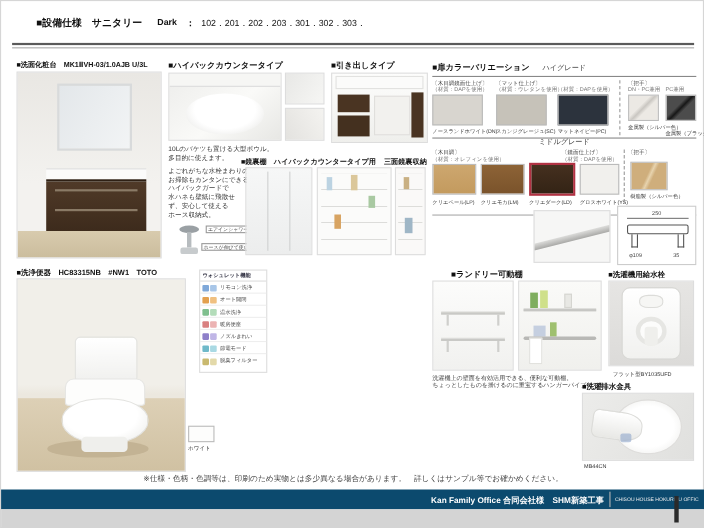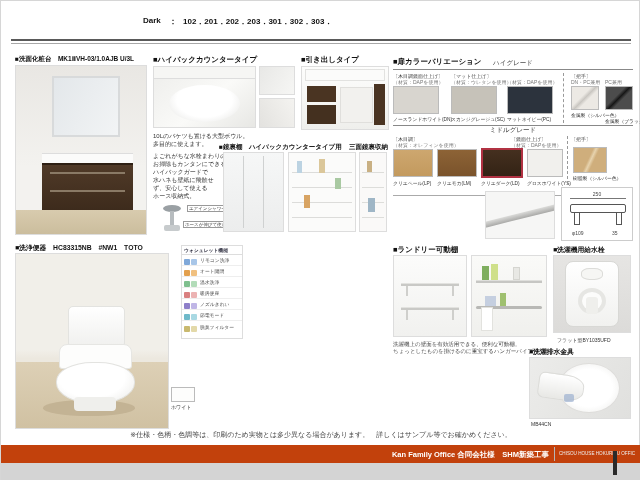--- a/index.html
+++ b/index.html
@@ -24,23 +24,24 @@
   .wrow i{display:inline-block;width:6px;height:6px;margin-right:1px;border-radius:1px}
   .wl{font-size:4.8px;color:#444;margin-left:2px;white-space:nowrap}
   .callout{position:absolute;border:1px solid #999;background:#fff;font-size:4.5px;color:#444;padding:0 1px;white-space:nowrap}
 </style>
 </head>
 <body>
 
 <div class="page">
 
   <div class="sec" style="left:0;top:0;width:640px;height:46px">
+    <span class="abs t" style="left:32px;top:14px;font-size:9px">■設備仕様　サニタリー</span>
     <span class="abs t" style="left:142px;top:15px">Dark</span>
     <span class="abs t" style="left:168px;top:15px">：</span>
-    <span class="abs t" style="left:182px;top:15px;font-weight:bold">102．201．202．203．301．302．303．</span>
+    <span class="abs t" style="left:182px;top:15px;font-weight:normal">102．201．202．203．301．302．303．</span>
     <div class="abs" style="left:10px;top:38px;width:620px;height:2px;background:#5a5a5a"></div>
     <div class="abs" style="left:10px;top:42px;width:620px;height:1px;background:#a8a8a8"></div>
   </div>
 
   <div class="sec" style="left:14px;top:54px;width:134px;height:182px">
     <span class="abs t7" style="left:0;top:0;font-size:6.5px">■洗面化粧台　MK1ⅡVH-03/1.0AJB U/3L</span>
     <div class="ph" style="left:0;top:10px;width:132px;height:170px;background:linear-gradient(#e9e7e3,#f3f2ef 60%)">
       <div class="abs" style="left:28%;top:6%;width:52%;height:36%;background:linear-gradient(120deg,#e3e7ea,#f2f4f5);border:2px solid #d8dadb"></div>
       <div class="abs" style="left:20%;top:52%;width:70%;height:6%;background:#fbfbfa;border-top:1px solid #ddd"></div>
       <div class="abs" style="left:20%;top:58%;width:70%;height:28%;background:linear-gradient(#503a28,#3d2b1c);border-top:2px solid #2e2014"></div>
@@ -220,21 +221,21 @@
       </div>
     <div class="wrow" style="border-bottom:none">
         <span class="chips"><i style="background:#c9b96f"></i><i style="background:#e3d9a9"></i></span>
         <span class="wl">脱臭フィルター</span>
       </div>
   </div>
 
 
 
   <div class="sec" style="left:392px;top:244px;width:156px;height:114px">
-    <span class="abs t7" style="left:0;top:0">■ランドリー可動棚</span>
+    <span class="abs t7" style="left:17px;top:0">■ランドリー可動棚</span>
     <div class="ph" style="left:0;top:10px;width:74px;height:82px;background:linear-gradient(#fcfcfb,#f1f1ef)">
       <div class="abs" style="left:10%;top:34%;width:80%;height:4%;background:#e2e2df;border-bottom:2px solid #c9c9c6"></div>
       <div class="abs" style="left:16%;top:38%;width:3%;height:12%;background:#cfcfcc"></div>
       <div class="abs" style="left:80%;top:38%;width:3%;height:12%;background:#cfcfcc"></div>
       <div class="abs" style="left:10%;top:64%;width:80%;height:4%;background:#e2e2df;border-bottom:2px solid #c9c9c6"></div>
       <div class="abs" style="left:16%;top:68%;width:3%;height:12%;background:#cfcfcc"></div>
       <div class="abs" style="left:80%;top:68%;width:3%;height:12%;background:#cfcfcc"></div>
     </div>
     <div class="ph" style="left:78px;top:10px;width:76px;height:82px;background:linear-gradient(#fafaf8,#f0f0ed)">
       <span class="abs" style="left:14%;top:12%;width:9%;height:18%;background:#7fae5f"></span>
@@ -266,21 +267,21 @@
     <div class="ph" style="left:0;top:10px;width:102px;height:62px;background:linear-gradient(120deg,#ececea,#e0e0de)">
       <div class="abs" style="left:28%;top:8%;width:62%;height:84%;background:radial-gradient(#ffffff 55%,#e9e9e6);border-radius:50%;border:1px solid #dedddb"></div>
       <div class="abs" style="left:8%;top:26%;width:46%;height:44%;background:linear-gradient(#ffffff,#e8e8e5);border-radius:6px 40% 40% 6px;border:1px solid #dcdcd9;transform:rotate(8deg)"></div>
       <span class="abs" style="left:34%;top:60%;width:10%;height:14%;background:#8fa6cc;border-radius:2px;opacity:.6"></span>
     </div>
     <span class="abs cap" style="left:2px;top:74px;font-size:5px">MB44CN</span>
   </div>
 
   <div class="abs" style="left:0;top:429px;width:640px;text-align:center;font-size:7px;color:#444">※仕様・色柄・色調等は、印刷のため実物とは多少異なる場合があります。　詳しくはサンプル等でお確かめください。</div>
 
-  <div class="abs" style="left:0;top:444px;width:640px;height:18px;background:#c2410c">
+  <div class="abs" style="left:0;top:444px;width:640px;height:18px;background:#0c4a6e">
     <span class="abs" style="right:92px;top:5px;font-size:7.5px;font-weight:bold;color:#fff;white-space:nowrap">Kan Family Office 合同会社様　SHM新築工事</span>
     <div class="abs" style="right:86px;top:2px;width:1px;height:14px;background:#b5b5b5"></div>
     <span class="abs" style="right:6px;top:6px;width:76px;text-align:center;font-size:4.6px;color:#eee;white-space:nowrap;overflow:hidden">CHISOU HOUSE HOKURIKU OFFICE</span>
   </div>
   <div class="abs" style="left:0;top:462px;width:640px;height:18px;background:#d4d4d4"></div>
   <div class="abs" style="left:612px;top:450px;width:4px;height:24px;background:#2a2a2a"></div>
 
 </div>
 
 </body></html>

